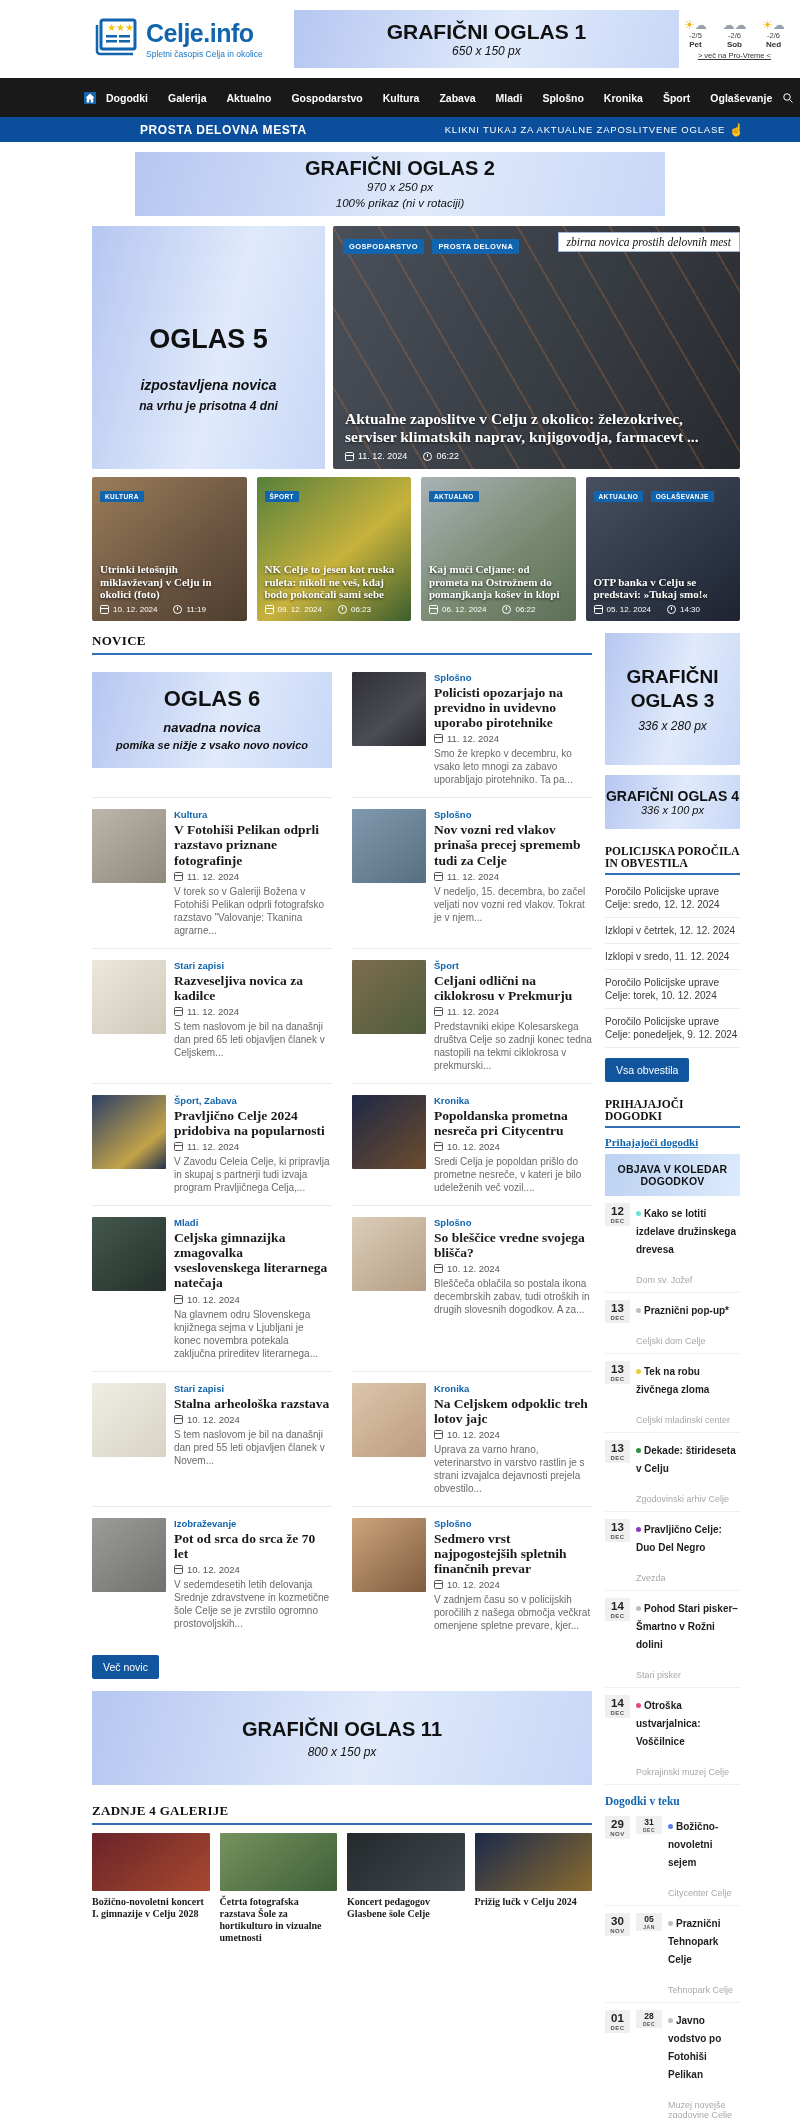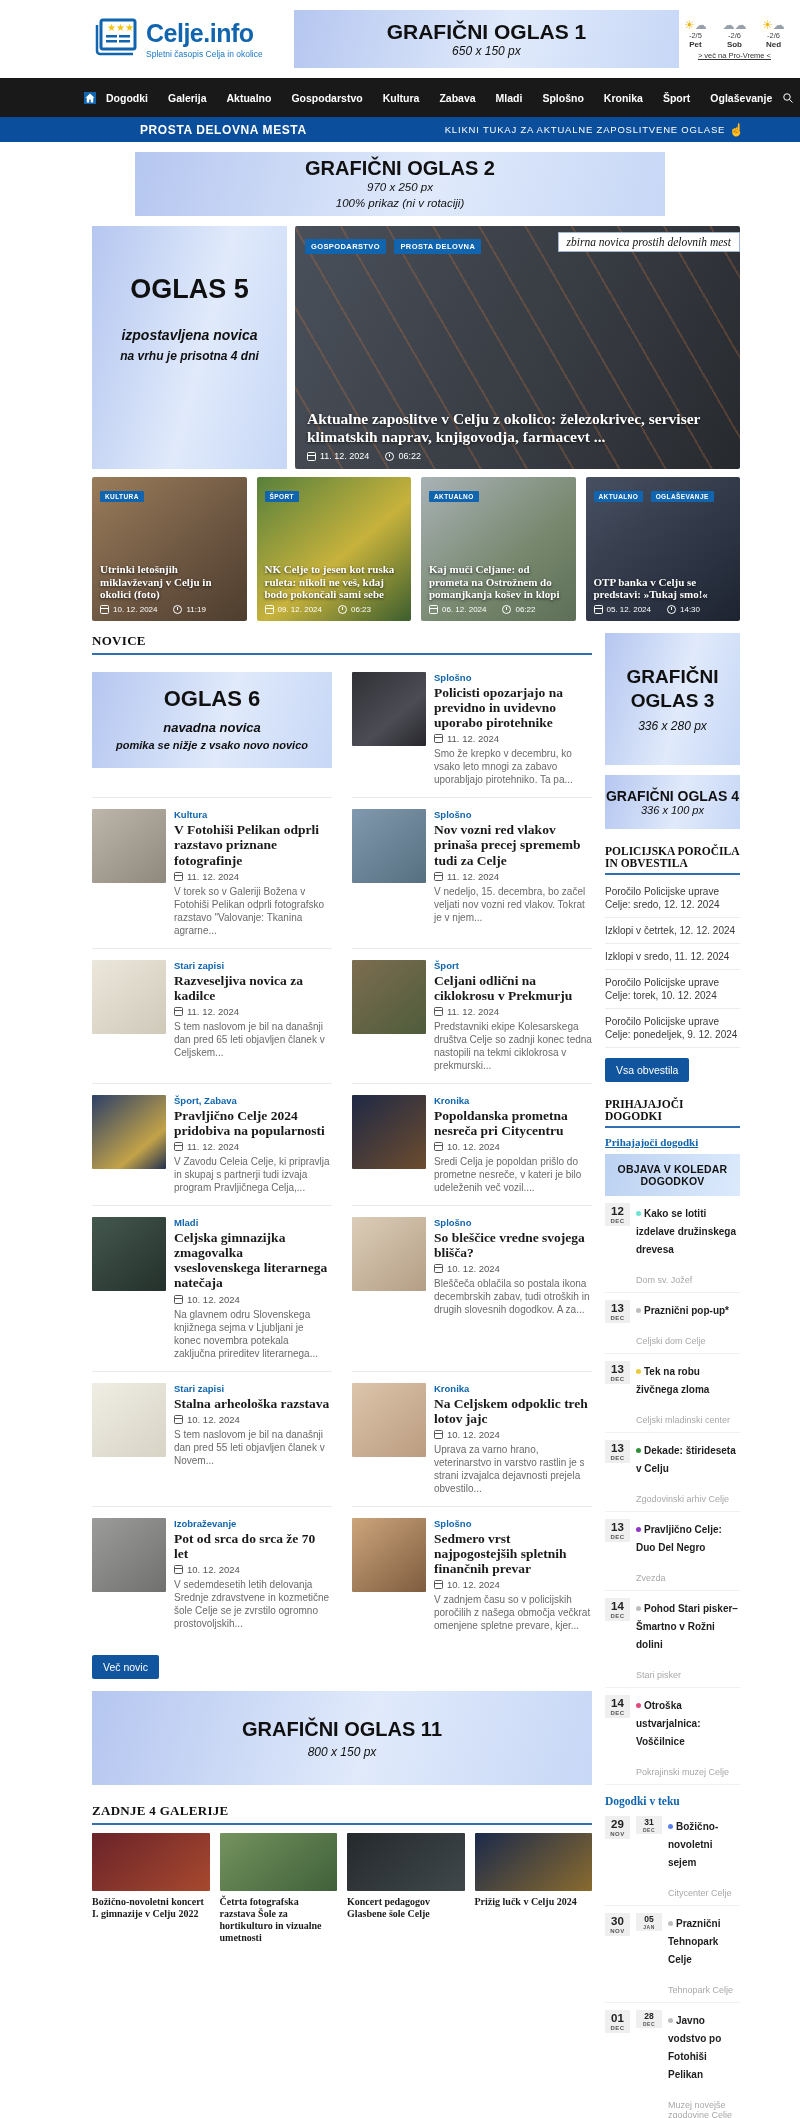--- a/index.html
+++ b/index.html
@@ -38,21 +38,21 @@
   .jobs-left{font-weight:bold;font-size:12px;letter-spacing:.6px}
   .jobs-right{margin-left:auto;font-size:9.5px;letter-spacing:.8px;display:flex;align-items:center;gap:4px}
 
   
   .ad2{width:530px;height:64px;margin:10px auto 0}
   .ad2 .ad-title{font-size:20px}
   .ad2 .ad-sub{font-size:11.5px;line-height:1.35}
 
   
   .featured-row{margin:10px 0 0 92px;width:648px;display:flex;gap:8px;height:243px}
-  .oglas5{width:195px;justify-content:flex-start;padding-top:48px}
+  .oglas5{width:233px;justify-content:center;padding-top:48px}
   .oglas5 .ad-title{font-size:27px;margin-bottom:22px}
   .oglas5 .ad-sub{font-size:14px;font-weight:bold;margin-bottom:6px}
   .oglas5 .ad-sub2{font-style:italic;font-size:12px}
   .featured{flex:1;position:relative;border-radius:2px;overflow:hidden;
     background:repeating-linear-gradient(60deg,rgba(193,114,62,.28) 0 2px,transparent 2px 40px),
                linear-gradient(115deg,#4a505a,#33373d 70%,#26292e)}
   .badge{display:inline-block;background:#1065ae;color:#fff;font-size:7.5px;font-weight:bold;
          letter-spacing:.4px;padding:3px 6px;border-radius:1px;margin-right:4px;text-transform:uppercase}
   .featured-badges{position:absolute;top:9px;left:10px}
   .ribbon{position:absolute;top:6px;right:0;background:#fff;border:1px solid #9fb6d8;
@@ -548,21 +548,21 @@
 
       <div class="ad ad11">
         <div class="ad-title">GRAFIČNI OGLAS 11</div>
         <div class="ad-sub">800 x 150 px</div>
       </div>
 
       <h2 class="sec-h gal-h">ZADNJE 4 GALERIJE</h2>
       <div class="galleries">
         <div>
           <div class="gal-img g1"></div>
-          <div class="gal-title">Božično-novoletni koncert I. gimnazije v Celju 2022</div>
+          <div class="gal-title">Božično-novoletni koncert I. gimnazije v Celju 2028</div>
         </div>
         <div>
           <div class="gal-img g2"></div>
           <div class="gal-title">Četrta fotografska razstava Šole za hortikulturo in vizualne umetnosti</div>
         </div>
         <div>
           <div class="gal-img g3"></div>
           <div class="gal-title">Koncert pedagogov Glasbene šole Celje</div>
         </div>
         <div>

